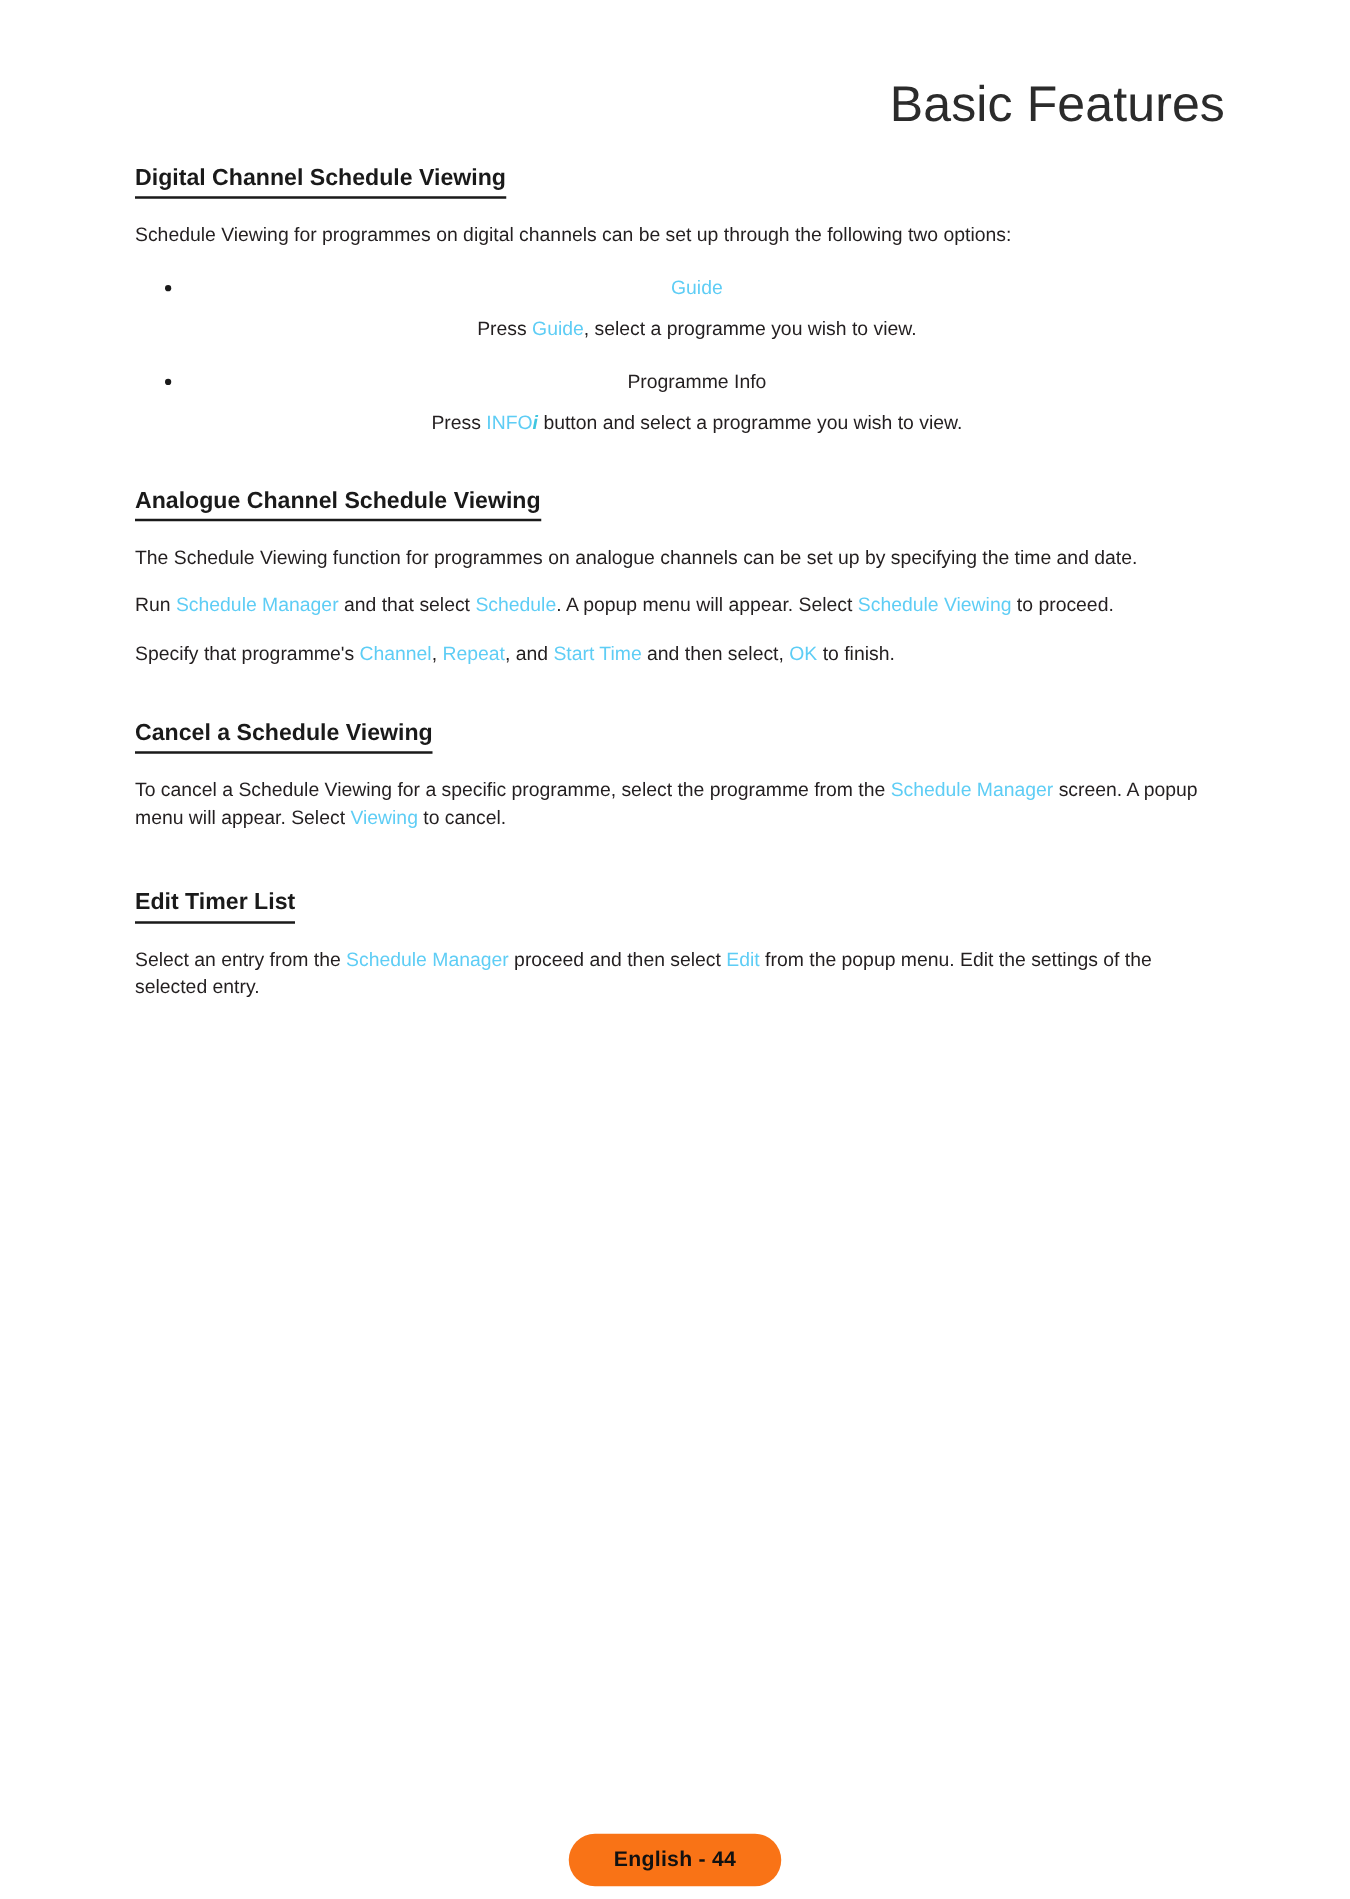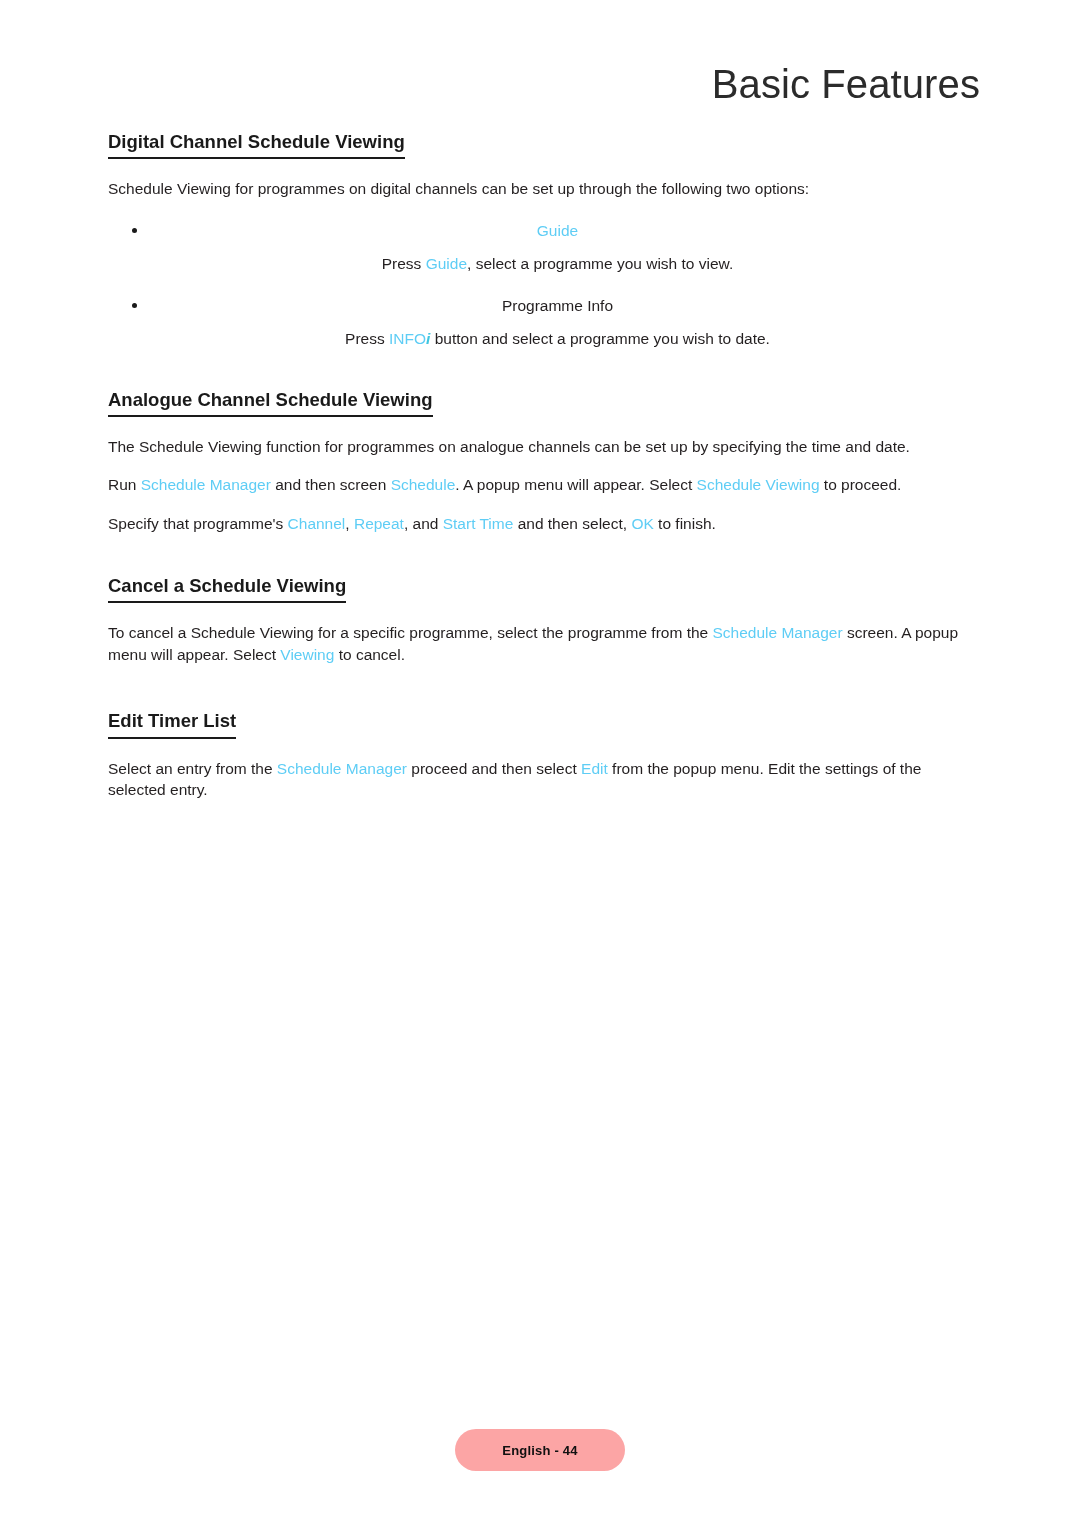--- a/index.html
+++ b/index.html
@@ -124,31 +124,32 @@
   
   .footer {
     position: absolute;
     left: 0;
     top: 1429px;
     width: 1080px;
     display: flex;
     justify-content: center;
   }
   .page-pill {
-    background: #fca5a5;
+    background: #f97316;
     color: #111111;
     border-radius: 21px;
     width: 170px;
     height: 42px;
     display: flex;
     align-items: center;
     justify-content: center;
-    font-size: 13px;
+    font-size: 17px;
     font-weight: bold;
     letter-spacing: 0.2px;
+    margin-top: 38px;
   }
 </style>
 </head>
 <body>
 
 <div class="page">
   <div class="content">
 
     <h1 class="chapter-title">Basic Features</h1>
 
@@ -166,33 +167,33 @@
           <div class="bullet-desc">
             <span>Press </span><span class="ui">Guide</span><span>, select a programme you wish to view.</span>
           </div>
         </li>
         <li>
           <div class="bullet-row">
             <span class="dot"></span>
             <span>Programme Info</span>
           </div>
           <div class="bullet-desc">
-            <span>Press </span><span class="ui">INFO</span><span class="info-i">i</span><span> button and select a programme you wish to date.</span>
+            <span>Press </span><span class="ui">INFO</span><span class="info-i">i</span><span> button and select a programme you wish to view.</span>
           </div>
         </li>
       </ul>
     </div>
 
     <div class="section sec-gap-2">
       <h2 class="section-heading">Analogue Channel Schedule Viewing</h2>
 
       <p class="body">The Schedule Viewing function for programmes on analogue channels can be set up by specifying the time and date.</p>
 
       <p class="body tight">
-        <span>Run </span><span class="ui">Schedule Manager</span><span> and then screen </span><span class="ui">Schedule</span><span>. A popup menu will appear. Select </span><span class="ui">Schedule Viewing</span><span> to proceed.</span>
+        <span>Run </span><span class="ui">Schedule Manager</span><span> and that select </span><span class="ui">Schedule</span><span>. A popup menu will appear. Select </span><span class="ui">Schedule Viewing</span><span> to proceed.</span>
       </p>
 
       <p class="body tight">
         <span>Specify that programme's </span><span class="ui">Channel</span><span>, </span><span class="ui">Repeat</span><span>, and </span><span class="ui">Start Time</span><span> and then select, </span><span class="ui">OK</span><span> to finish.</span>
       </p>
     </div>
 
     <div class="section sec-gap-3">
       <h2 class="section-heading">Cancel a Schedule Viewing</h2>
 

